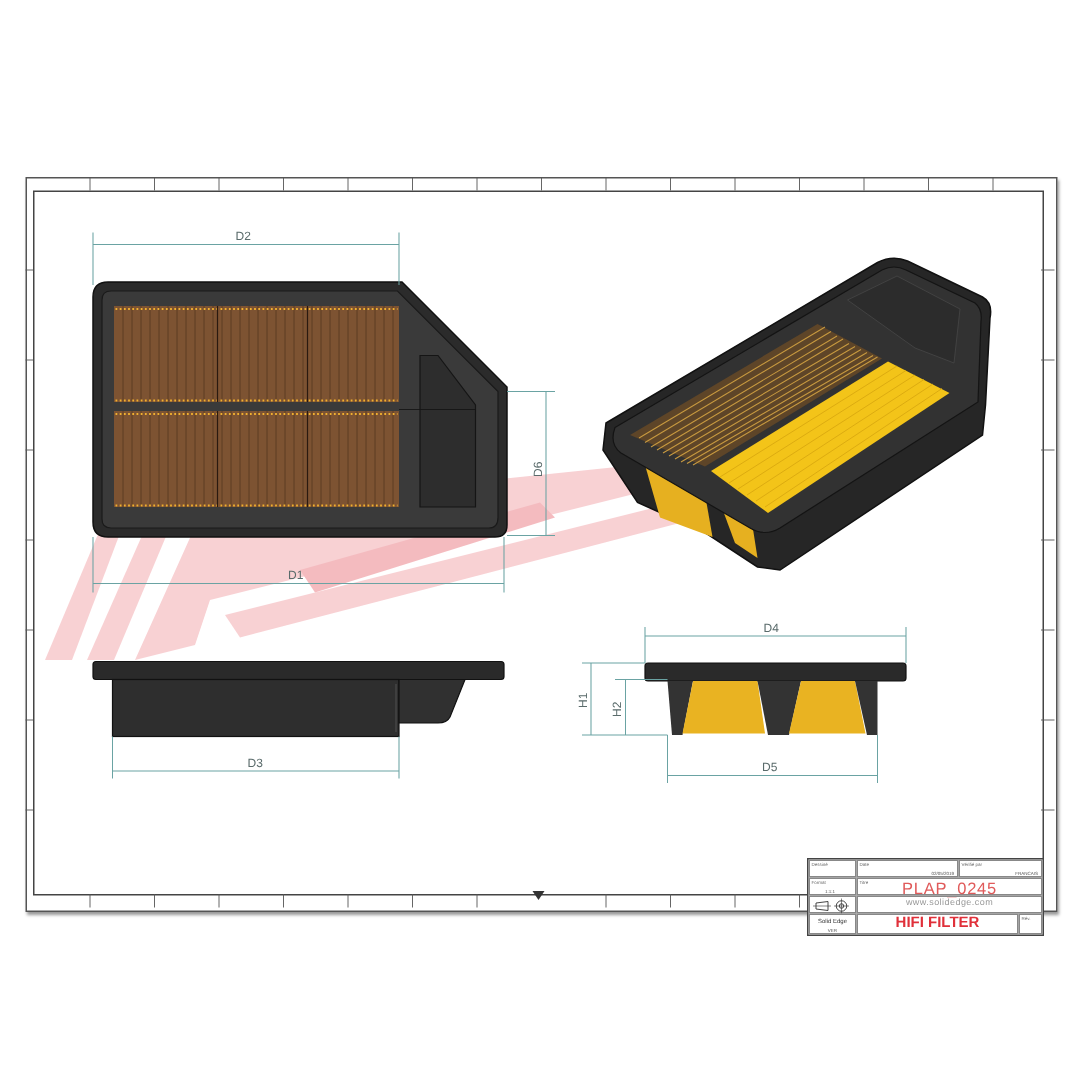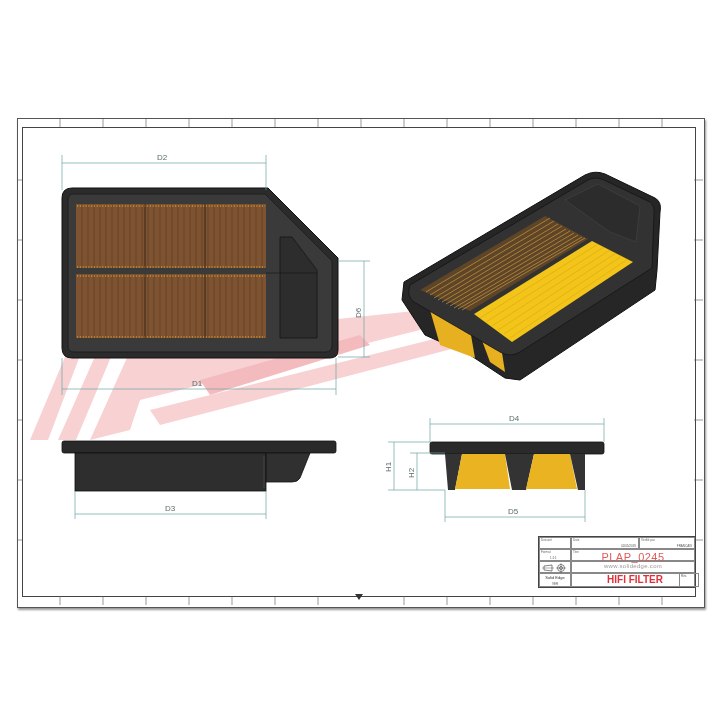--- a/index.html
+++ b/index.html
@@ -1,20 +1,20 @@
 <!DOCTYPE html>
 <html><head>
 <meta charset="utf-8">
 <style>
   html,body{margin:0;padding:0;background:#fff;}
   body{width:720px;height:720px;position:relative;overflow:hidden;font-family:"Liberation Sans",sans-serif;}
   .sheet{position:absolute;left:17px;top:118px;width:686px;height:488px;border:1px solid #555;background:#fff;box-shadow:1px 2px 2px #999;}
   .inner{position:absolute;left:22px;top:127px;width:672px;height:468px;border:1px solid #444;}
   svg{position:absolute;left:0;top:0;}
-  .tb{position:absolute;left:538px;top:536px;width:156px;height:50px;border:1px solid #444;background:#fff;font-size:3px;color:#555;}
+  .tb{position:absolute;left:538px;top:572px;width:156px;height:50px;border:1px solid #444;background:#fff;font-size:3px;color:#555;}
   .tb .cell{position:absolute;border:1px solid #888;box-sizing:border-box;}
   .lbl{position:absolute;left:1px;top:0;font-size:3px;color:#666;}
   .plap{position:absolute;left:0;right:0;top:1px;text-align:center;font-size:11px;color:#e05a5a;letter-spacing:0.5px;}
   .web{position:absolute;left:0;right:0;top:1px;text-align:center;font-size:6px;color:#999;letter-spacing:0.3px;}
   .hifi{position:absolute;left:0;right:0;top:0;text-align:center;font-size:10px;font-weight:bold;color:#e0303a;}
   .dimtxt{font-family:"Liberation Sans",sans-serif;font-size:8px;fill:#5a6b6b;}
 </style>
 </head>
 <body>
 
@@ -245,19 +245,19 @@
       <line x1="21" y1="1" x2="21" y2="11" stroke="#333" stroke-width="0.4"></line>
     </svg>
   </div>
   <div class="cell" style="left:32px;top:24px;width:124px;height:12px;">
     <div class="web">www.solidedge.com</div>
   </div>
   <div class="cell" style="left:0;top:36px;width:32px;height:14px;text-align:center;">
     <div style="font-size:4px;color:#333;margin-top:1px;">Solid Edge</div>
     <div style="font-size:3px;color:#555;margin-top:2px;">VER</div>
   </div>
-  <div class="cell" style="left:32px;top:36px;width:128px;height:14px;padding-left:34px;">
+  <div class="cell" style="left:32px;top:36px;width:108px;height:14px;padding-left:34px;">
     <div class="hifi">HIFI FILTER</div>
   </div>
   <div class="cell" style="left:140px;top:36px;width:16px;height:14px;">
     <span class="lbl">Rév.</span>
   </div>
 </div>
 
 </body></html>

